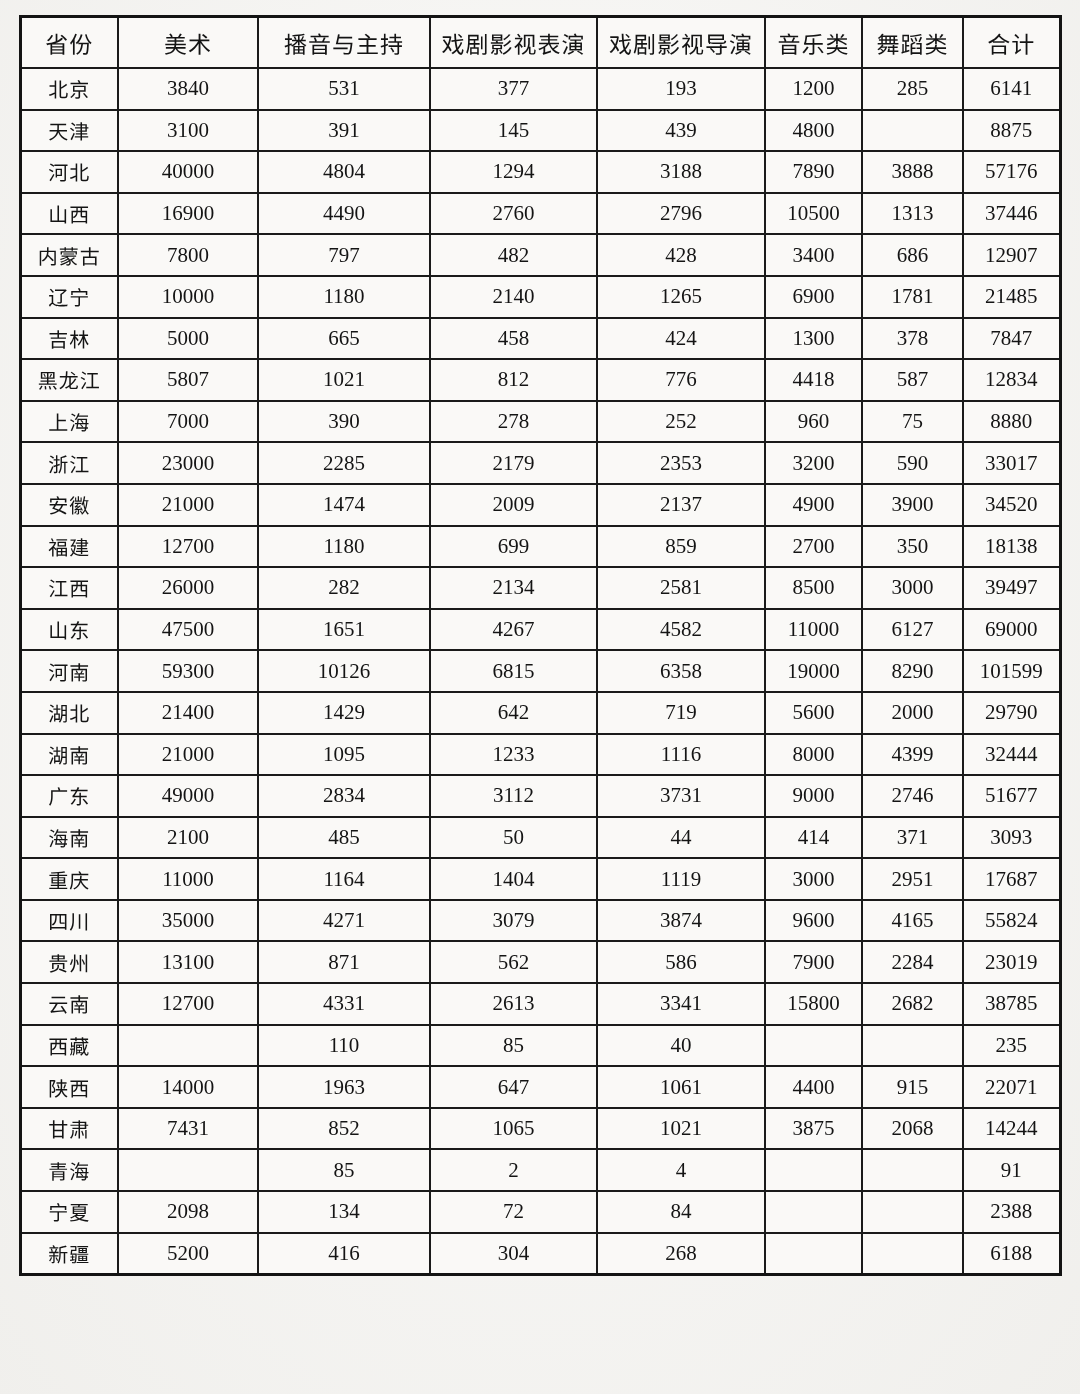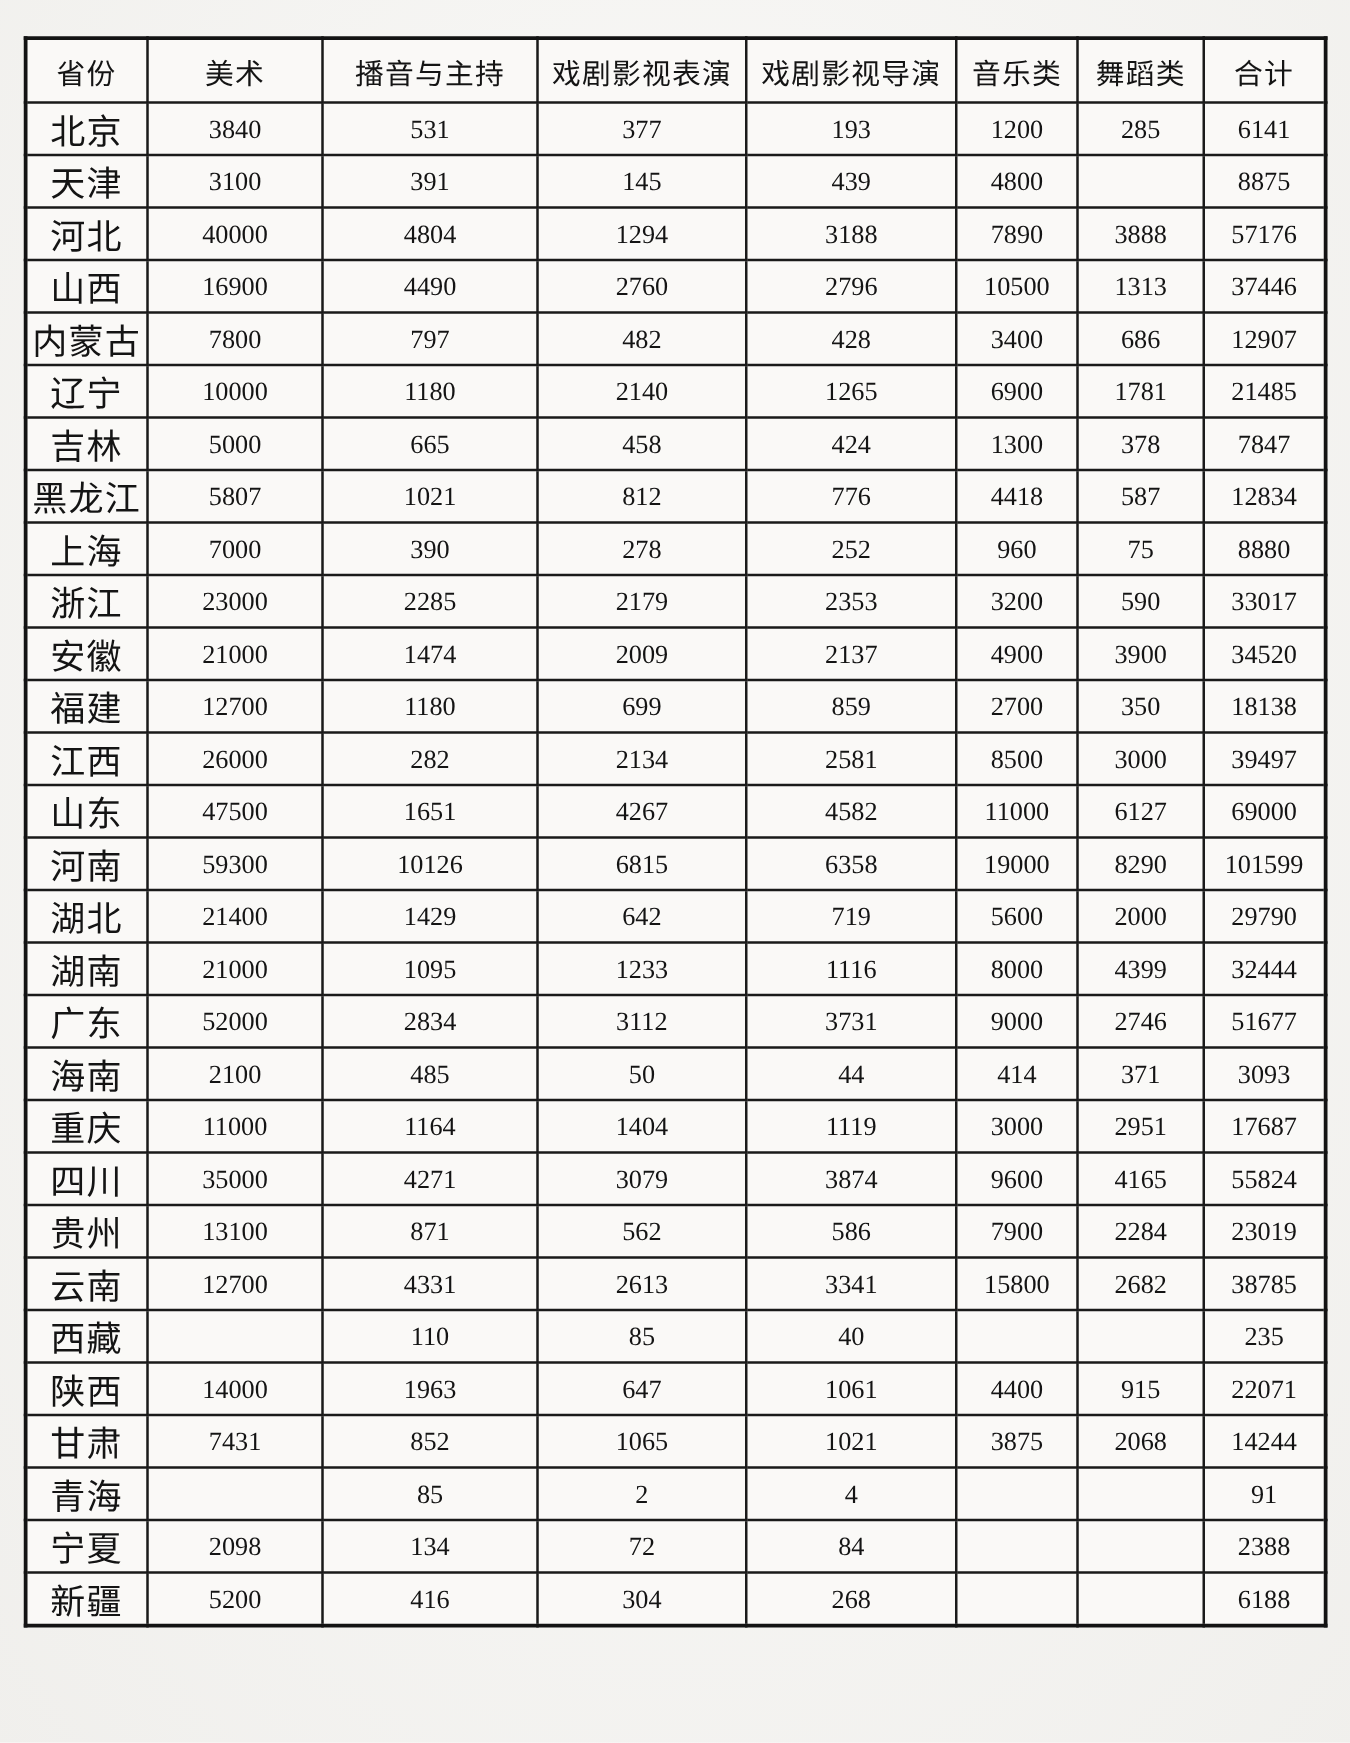--- a/index.html
+++ b/index.html
@@ -20,21 +20,21 @@
     box-sizing: border-box;
     padding-top: 15px;
     background:
       radial-gradient(ellipse at 50% 40%, rgba(255,255,255,0.55), rgba(0,0,0,0.02)),
       #f5f4f1;
   }
   table.stats {
     border-collapse: collapse;
     table-layout: fixed;
     width: 1040px;
-    margin: 14px auto;
+    margin: 0 auto;
     border: 3px solid #131313;
     background: #faf9f7;
   }
   table.stats th,
   table.stats td {
     border: 2.5px solid #1a1a1a;
     text-align: center;
     vertical-align: middle;
     padding: 0;
     overflow: hidden;
@@ -45,21 +45,21 @@
     font-size: 23px;
     font-weight: normal;
     letter-spacing: 1px;
   }
   tbody td, tbody th {
     height: 39.6px;
     font-size: 21px;
     font-weight: normal;
   }
   tbody th.province-cell {
-    font-size: 28px;
+    font-size: 20px;
     letter-spacing: 1px;
   }
   tbody td.num-cell {
     font-family: "Liberation Serif", "DejaVu Serif", serif;
   }
 </style>
 </head>
 <body>
 
 <div class="page">
@@ -252,21 +252,21 @@
           <td class="num-cell">21000</td>
           <td class="num-cell">1095</td>
           <td class="num-cell">1233</td>
           <td class="num-cell">1116</td>
           <td class="num-cell">8000</td>
           <td class="num-cell">4399</td>
           <td class="num-cell">32444</td>
         </tr>
         <tr>
           <th class="province-cell">广东</th>
-          <td class="num-cell">52000</td>
+          <td class="num-cell">49000</td>
           <td class="num-cell">2834</td>
           <td class="num-cell">3112</td>
           <td class="num-cell">3731</td>
           <td class="num-cell">9000</td>
           <td class="num-cell">2746</td>
           <td class="num-cell">51677</td>
         </tr>
         <tr>
           <th class="province-cell">海南</th>
           <td class="num-cell">2100</td>

